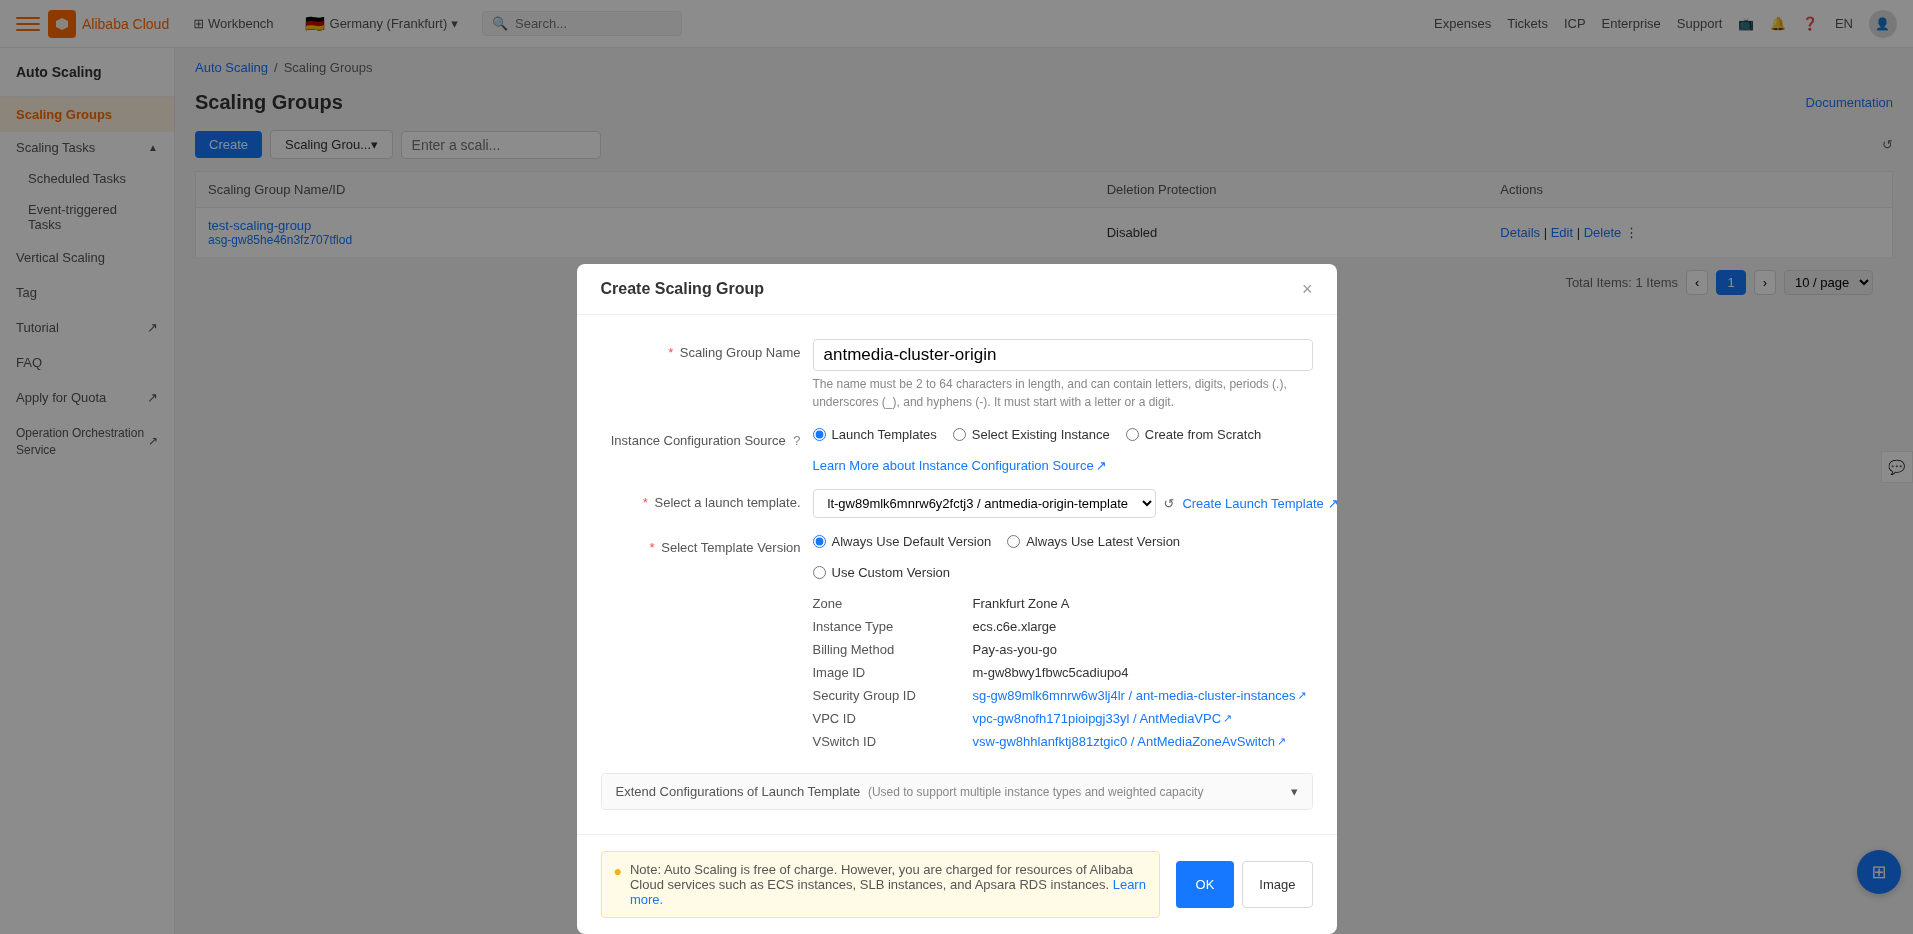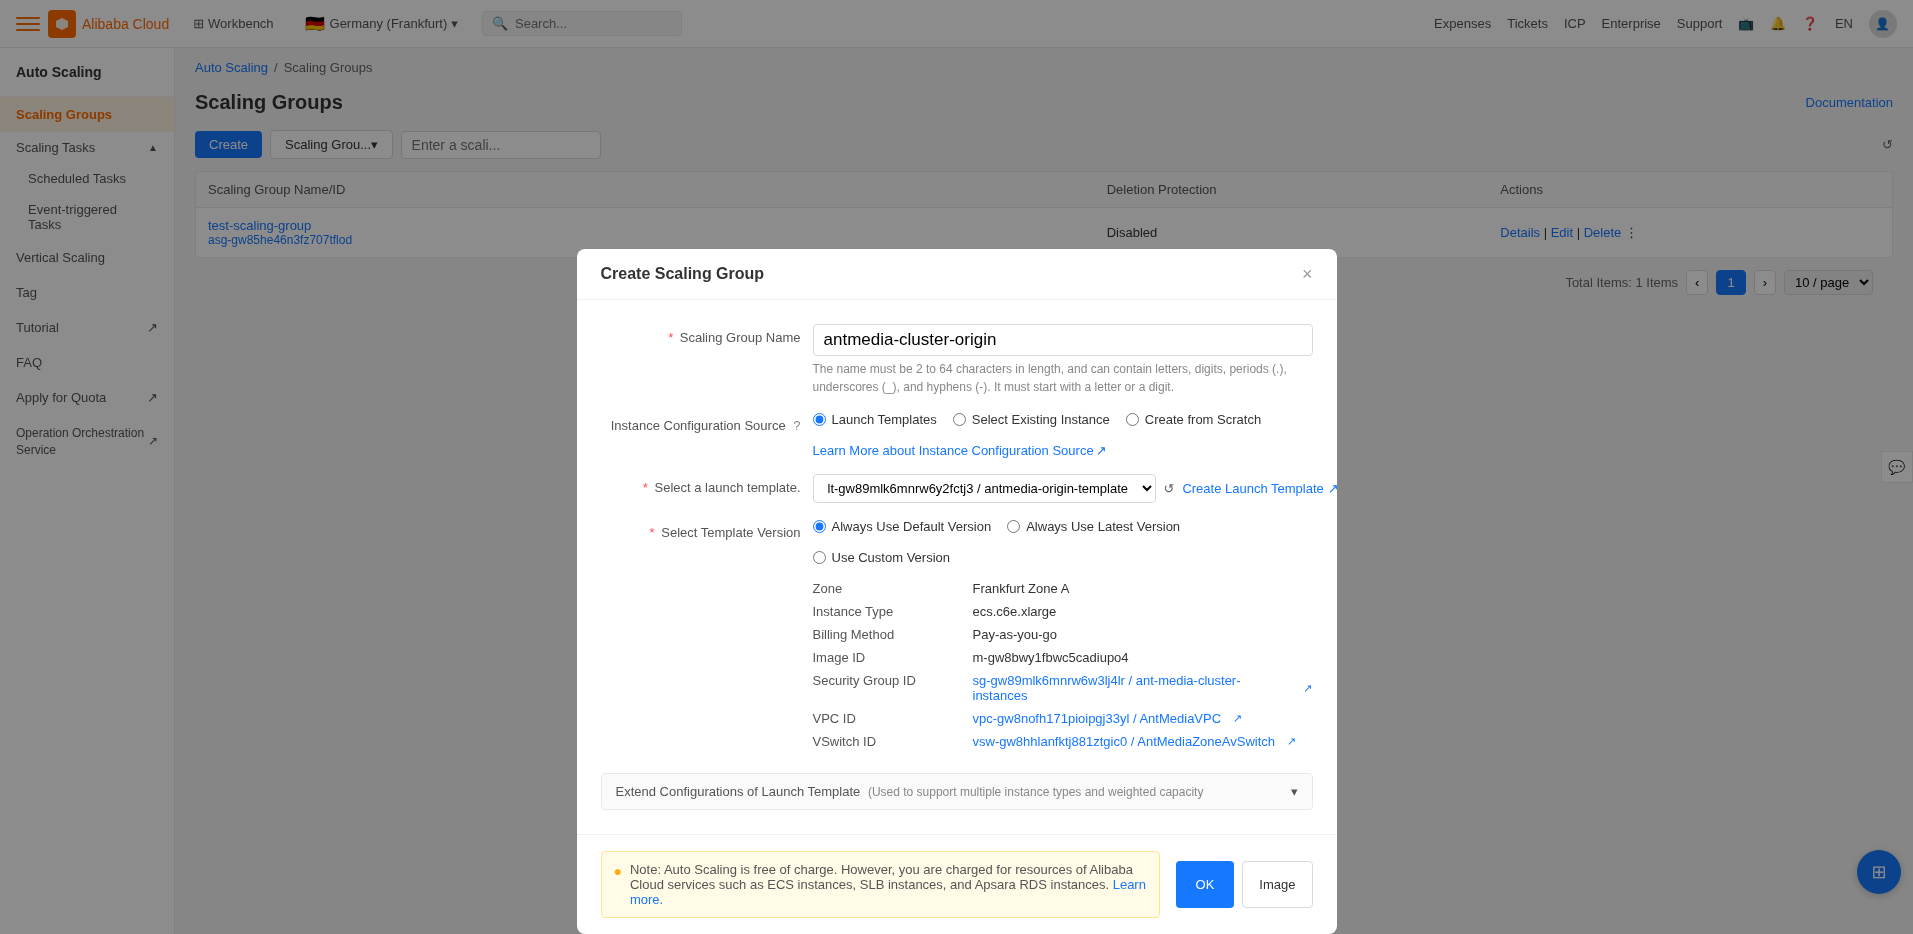--- a/index.html
+++ b/index.html
@@ -96,21 +96,21 @@
     
     .select-row { display: flex; align-items: center; gap: 8px; }
     .form-select { flex: 1; border: 1px solid #d9d9d9; border-radius: 4px; padding: 5px 10px; font-size: 13px; outline: none; background: white; cursor: pointer; }
     .create-link { color: #1677ff; font-size: 13px; cursor: pointer; white-space: nowrap; display: flex; align-items: center; gap: 4px; }
 
     
     .info-grid { margin-top: 0; }
     .info-row { display: flex; margin-bottom: 8px; font-size: 13px; }
     .info-label { width: 160px; color: #555; flex-shrink: 0; }
     .info-value { color: #333; flex: 1; }
-    .info-link { color: #1677ff; cursor: pointer; display: inline-flex; align-items: center; gap: 12px; }
+    .info-link { color: #1677ff; cursor: pointer; display: inline-flex; align-items: center; gap: 2px; }
     .ext-icon { font-size: 11px; }
 
     
     .extend-section { border: 1px solid #e8e8e8; border-radius: 4px; margin-top: 8px; }
     .extend-header { padding: 10px 14px; background: #fafafa; border-radius: 4px; display: flex; align-items: center; justify-content: space-between; cursor: pointer; font-size: 13px; color: #555; }
 
     
     .modal-body::-webkit-scrollbar { width: 6px; }
     .modal-body::-webkit-scrollbar-track { background: #f1f1f1; }
     .modal-body::-webkit-scrollbar-thumb { background: #ccc; border-radius: 3px; }

